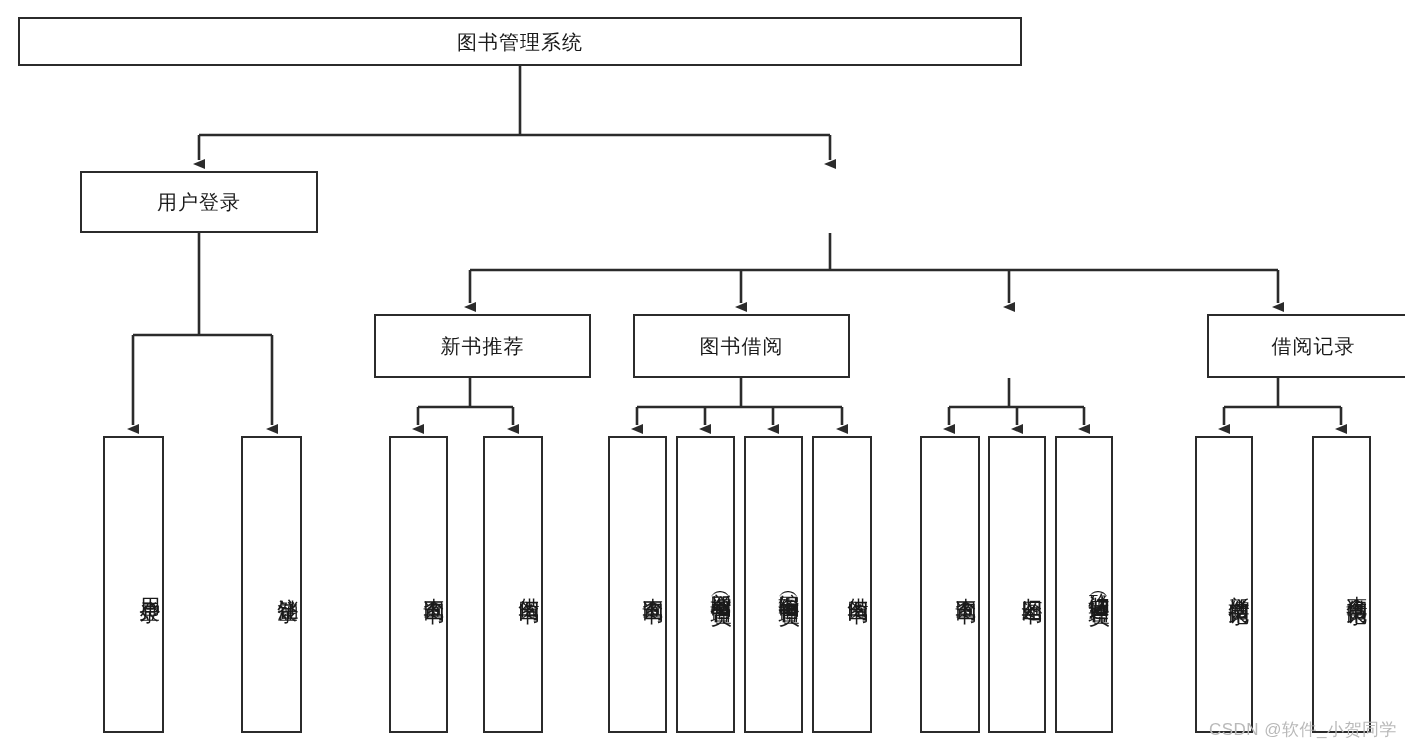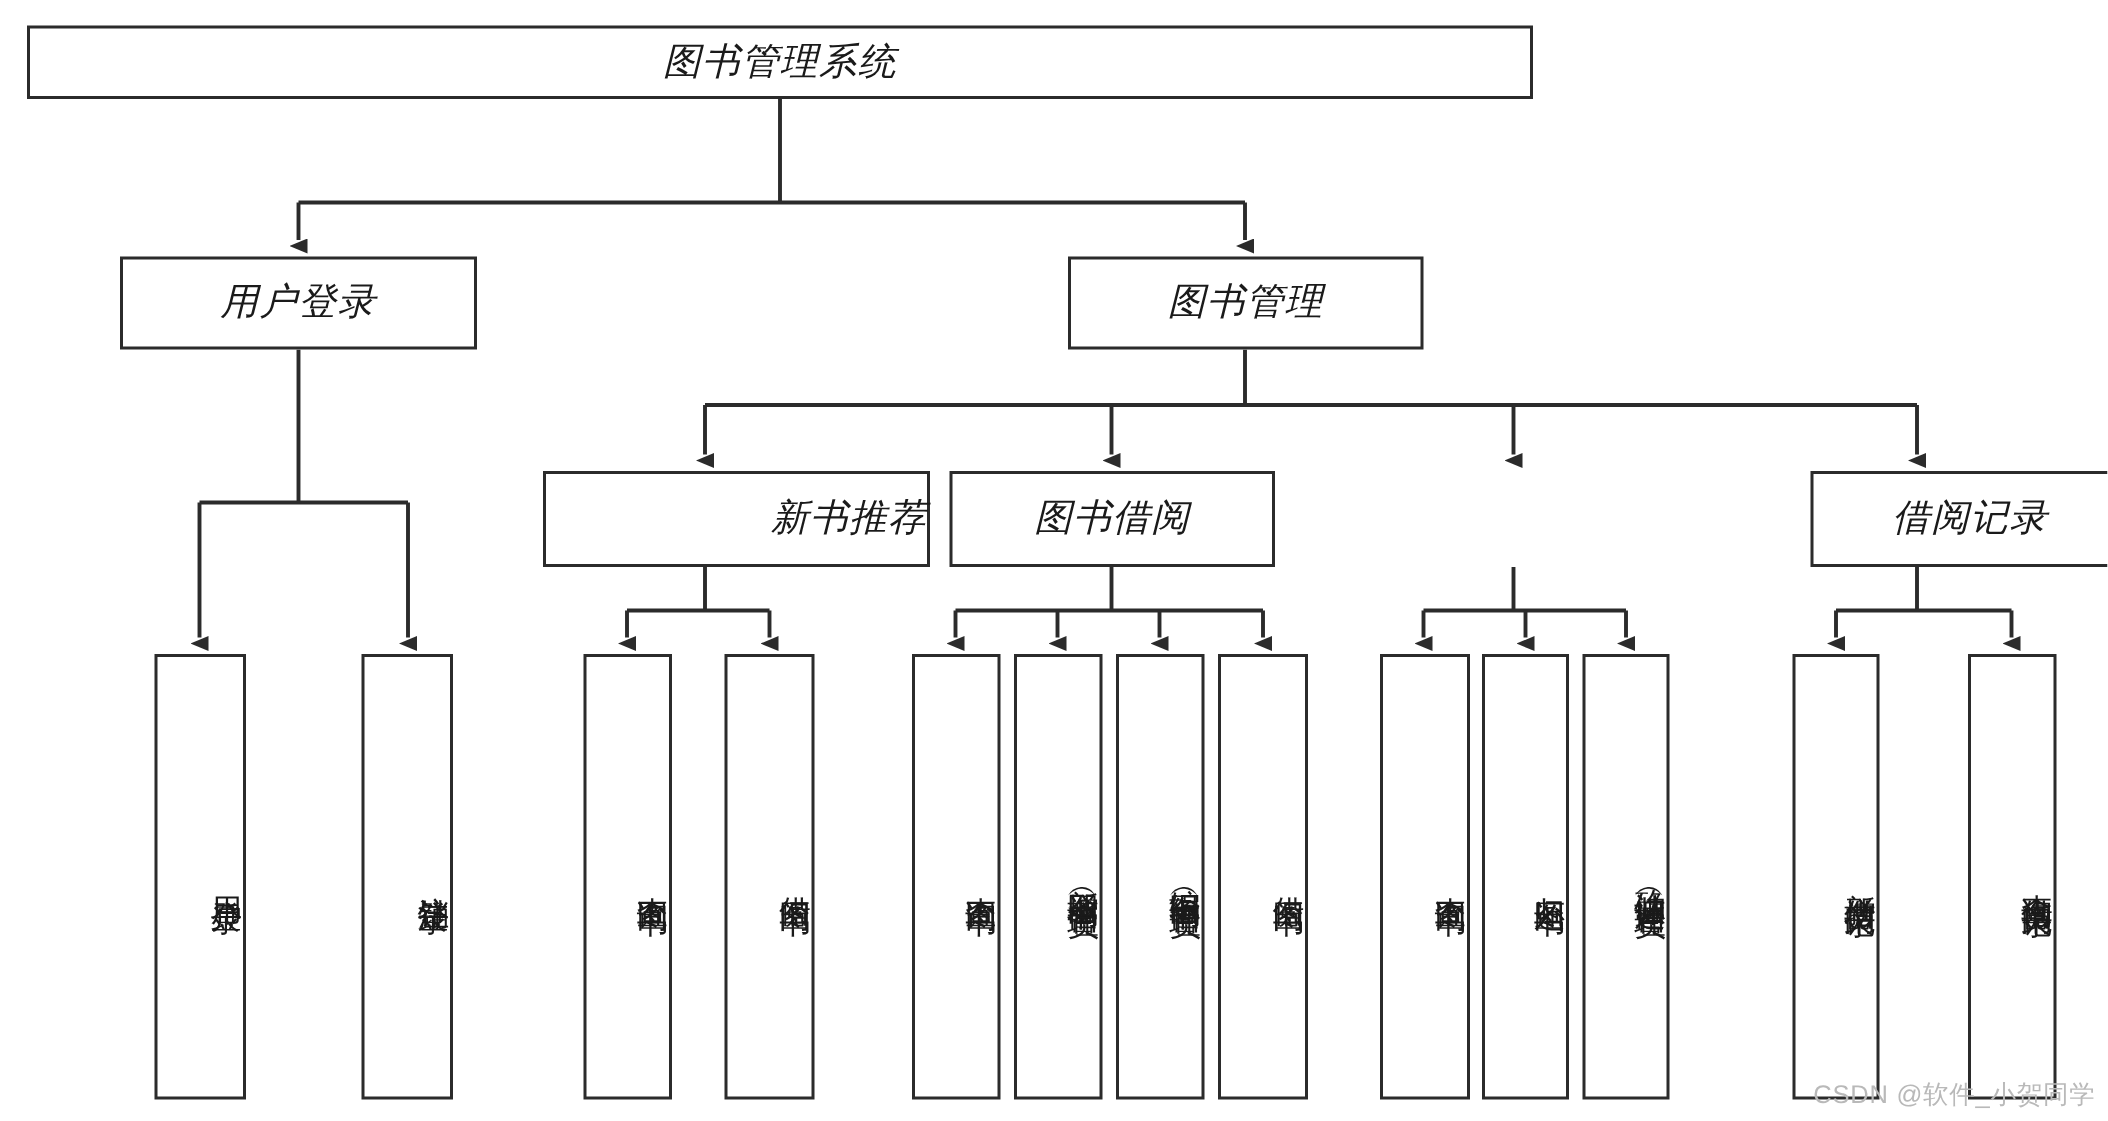--- a/index.html
+++ b/index.html
@@ -30,25 +30,24 @@
     position: absolute;
     box-sizing: border-box;
     background: #ffffff;
     border: 2.2px solid #2b2b2b;
     display: flex;
     align-items: center;
     justify-content: center;
     color: #1a1a1a;
   }
   .node.h {
-    font-size: 25px;
+    font-size: 20px;
     letter-spacing: 1px;
     line-height: 1.1;
     white-space: nowrap;
-    font-style: italic;
   }
   .node.v {
     writing-mode: vertical-rl;
     text-orientation: upright;
     font-size: 21px;
     line-height: 1.18;
     letter-spacing: 2px;
     padding: 12px 0;
     align-items: flex-start;
     justify-content: center;
@@ -125,25 +124,22 @@
     </g>
   </svg>
 
   <div class="node h" style="left: 18px; top: 17px; width: 1004px; height: 49px;">
     <span>图书管理系统</span>
   </div>
 
   <div class="node h" style="left: 80px; top: 171px; width: 238px; height: 62px;">
     <span>用户登录</span>
   </div>
-  <div class="node h" style="left: 712px; top: 171px; width: 237px; height: 62px;">
-    <span>图书管理</span>
-  </div>
 
-  <div class="node h" style="left: 362px; top: 314px; width: 258px; height: 64px; justify-content: flex-end;">
+  <div class="node h" style="left: 374px; top: 314px; width: 217px; height: 64px;">
     <span>新书推荐</span>
   </div>
   <div class="node h" style="left: 633px; top: 314px; width: 217px; height: 64px;">
     <span>图书借阅</span>
   </div>
   <div class="node h" style="left: 1172px; top: 314px; width: 213px; height: 64px; margin-left: 35px;">
     <span>借阅记录</span>
   </div>
 
   <div class="node v" style="left: 103px; top: 436px; width: 61px; height: 297px;">

